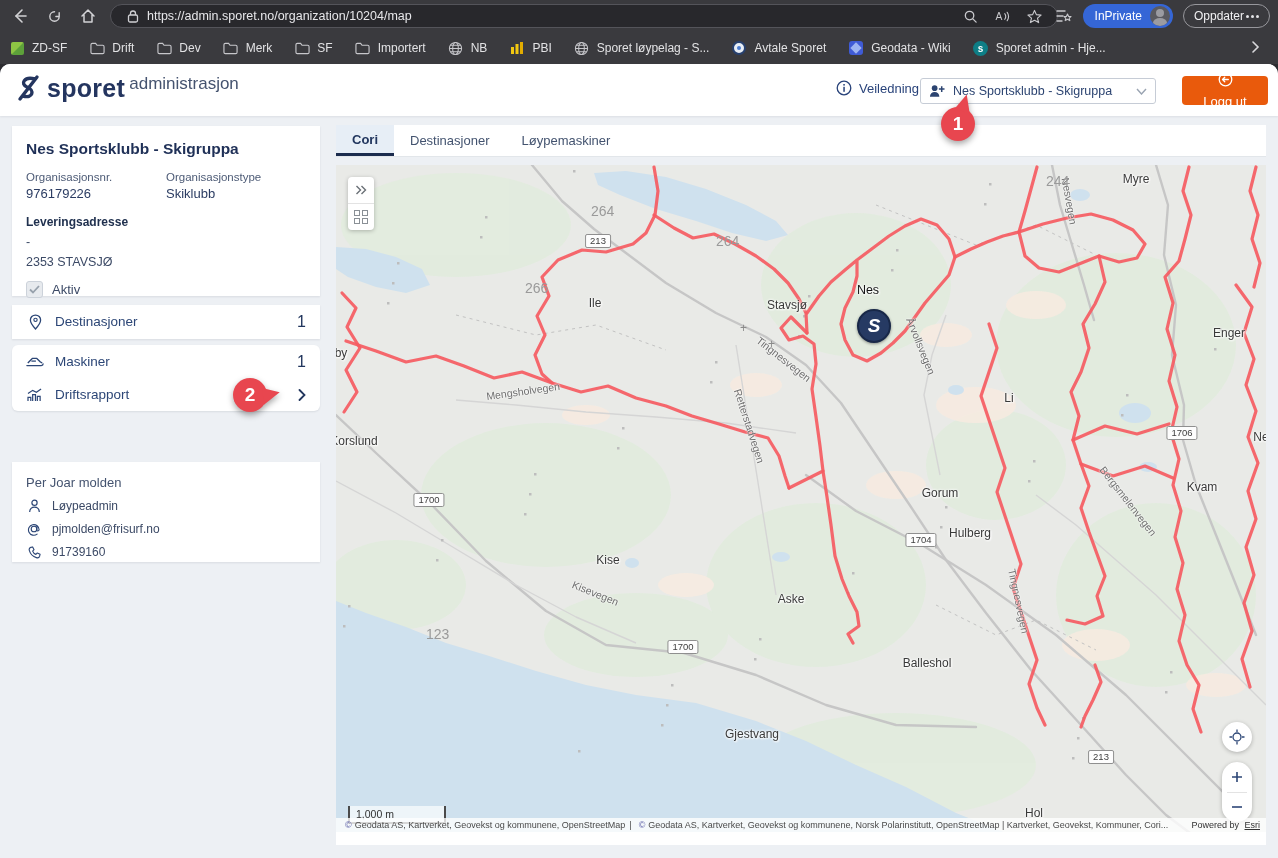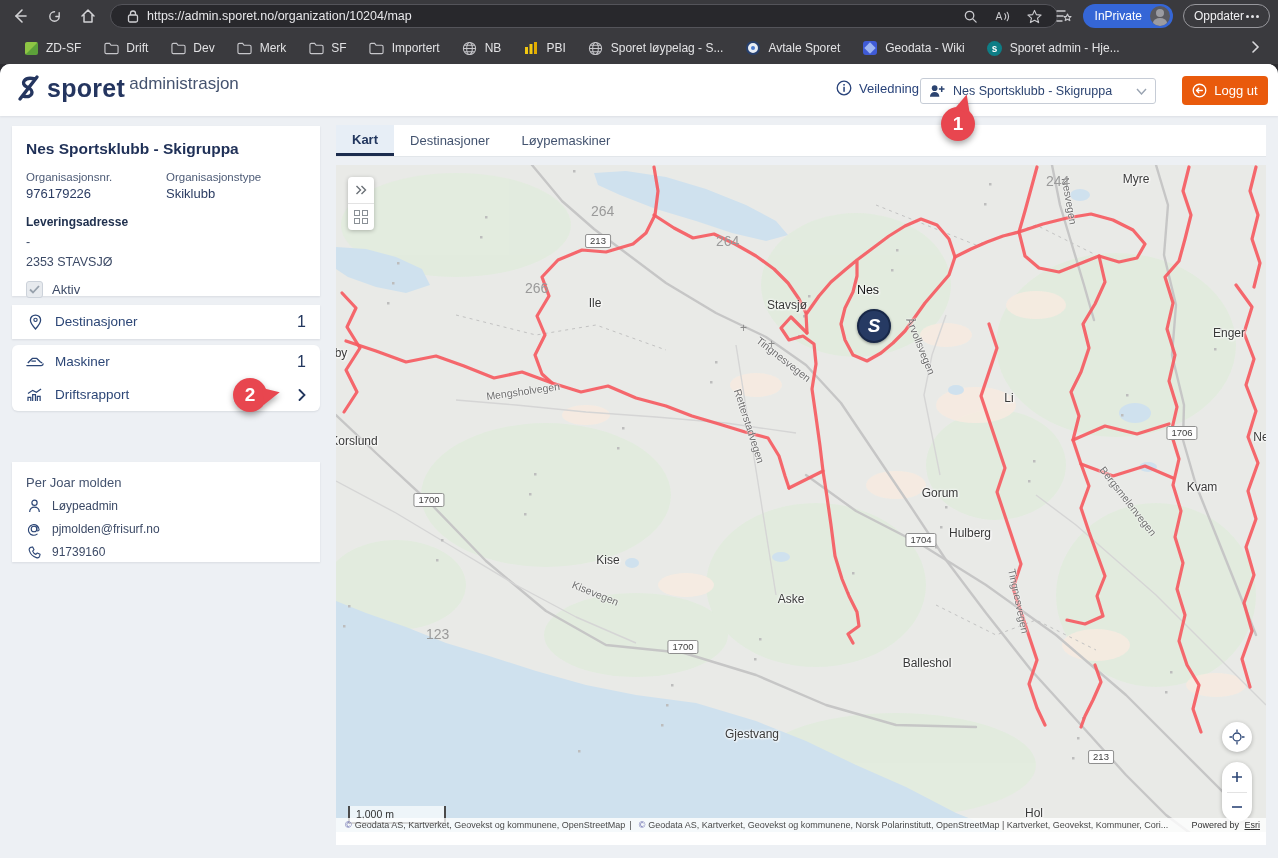--- a/index.html
+++ b/index.html
@@ -24,21 +24,21 @@
   .inprivate .avatar { width:20px; height:20px; border-radius:50%; background:#5a5a60; position:relative; overflow:hidden; }
   .inprivate .avatar::before { content:''; position:absolute; left:6px; top:3px; width:8px; height:8px; border-radius:50%; background:#9b9ba1; }
   .inprivate .avatar::after { content:''; position:absolute; left:3px; top:12px; width:14px; height:10px; border-radius:50%; background:#9b9ba1; }
   .update-btn { height:24px; border:1px solid #97979c; border-radius:13px; color:#f0f0f2; font-size:12px;
                 display:flex; align-items:center; padding:0 10px; gap:2px; background:transparent; }
   .dots { display:inline-flex; gap:2px; }
   .dots i { width:3px; height:3px; border-radius:50%; background:#e3e3e6; }
 
   
   .bm-bar { position:absolute; left:0; top:32px; width:1278px; height:32px; background:#3a3a3e;
-            display:flex; align-items:center; padding-left:14px; gap:4px; }
+            display:flex; align-items:center; gap:4px; }
   .bm { display:flex; align-items:center; gap:7px; color:#e2e2e4; font-size:12px; padding:4px 9px; border-radius:4px; }
   .bm-ic { width:16px; height:16px; display:flex; align-items:center; justify-content:center; }
   .ic-zd { width:13px; height:13px; background:linear-gradient(135deg,#8ec544 48%, #5da13a 52%); border-radius:2px; }
   .ic-sp { width:15px; height:15px; border-radius:50%; background:#0e7e86; color:#fff; font-size:10px; font-weight:bold;
            display:flex; align-items:center; justify-content:center; }
   .ic-blue { width:14px; height:14px; border-radius:50%; background:#e8eef6; border:2px solid #27406e; position:relative; }
   .ic-blue::after { content:''; position:absolute; inset:3px; border-radius:50%; background:#4a7bd0; }
   .ic-indigo { width:14px; height:14px; border-radius:3px; background:#3f5bd6; position:relative; }
   .ic-indigo::after { content:''; position:absolute; left:3px; top:3px; width:8px; height:8px; background:#9db4f2; transform:rotate(45deg); }
   .bm-overflow { position:absolute; right:14px; top:38px; width:18px; height:18px; color:#d8d8db; display:flex; align-items:center; justify-content:center; }
@@ -51,21 +51,21 @@
   .logo { position:absolute; left:16px; top:10px; display:flex; align-items:flex-start; }
   .logo .brand { color:#24355f; font-size:25px; font-weight:bold; letter-spacing:.3px; margin-left:5px; }
   .logo .suffix { color:#45536f; font-size:17px; margin-left:4px; }
   .help { position:absolute; left:836px; top:16px; display:flex; align-items:center; gap:7px;
           color:#29437a; font-size:13px; }
   .org-select { position:absolute; left:920px; top:14px; width:236px; height:26px; border:1px solid #c6ccd6;
                 border-radius:3px; background:#fff; display:flex; align-items:center; padding:0 8px;
                 color:#2c4471; font-size:12.5px; gap:8px; }
   .org-select .chev { margin-left:auto; color:#9aa4b2; }
   .logout { position:absolute; left:1182px; top:12px; width:86px; height:29px; background:#e95a0c; border:none;
-            border-radius:4px; color:#fff; font-size:13px; display:flex; align-items:center; justify-content:center; gap:7px; }
+            border-radius:4px; color:#fff; font-size:13px; display:flex; align-items:center; justify-content:center; gap:7px;flex-direction:column; }
 
   
   .balloon { position:absolute; width:34px; height:34px; border-radius:50%; background:#e8464f; color:#fff;
              font-weight:bold; font-size:19px; display:flex; align-items:center; justify-content:center;
              filter:drop-shadow(0 3px 3px rgba(0,0,0,.35)); z-index:50; }
   .balloon .tail { position:absolute; width:0; height:0; }
   .balloon-1 { left:941px; top:43px; }
   .balloon-1 .tail { top:-12px; right:1px; border-left:5px solid transparent; border-right:11px solid transparent;
                      border-bottom:17px solid #e8464f; transform:rotate(24deg); }
   .balloon-2 .tail { right:-13px; top:9px; border-top:6px solid transparent; border-bottom:11px solid transparent;
@@ -474,21 +474,21 @@
         <svg width="13" height="13" viewBox="0 0 14 14">
             <path d="M3 1.5 L5 1 L6.5 4 L5 5.5 C5.5 7 7 8.5 8.5 9 L10 7.5 L13 9 L12.5 11 C12 12.5 10.5 13 9 12.5 C5.5 11.5 2.5 8.5 1.5 5 C1 3.5 1.5 2 3 1.5 Z" stroke="currentColor" fill="none" stroke-width="1.2" stroke-linejoin="round"></path>
           </svg>
       </span>
       <span>91739160</span>
     </div>
   </div>
 
   <div class="tabs">
     <div class="tab active">
-        <span>Kart</span>
+        <span>Cori</span>
       </div>
     <div class="tab">
         <span>Destinasjoner</span>
       </div>
     <div class="tab">
         <span>Løypemaskiner</span>
       </div>
   </div>
 
   <div class="map">

